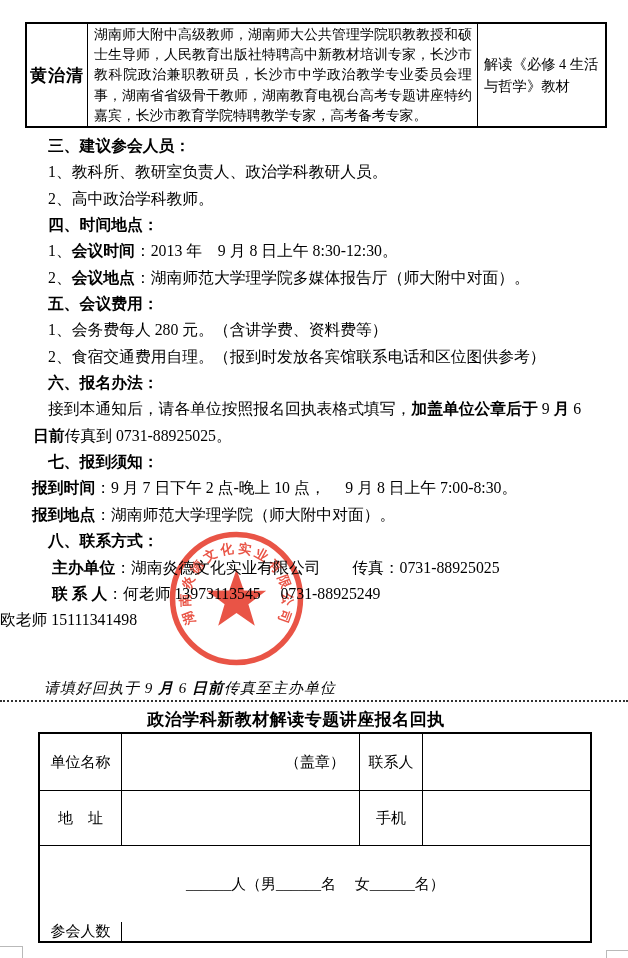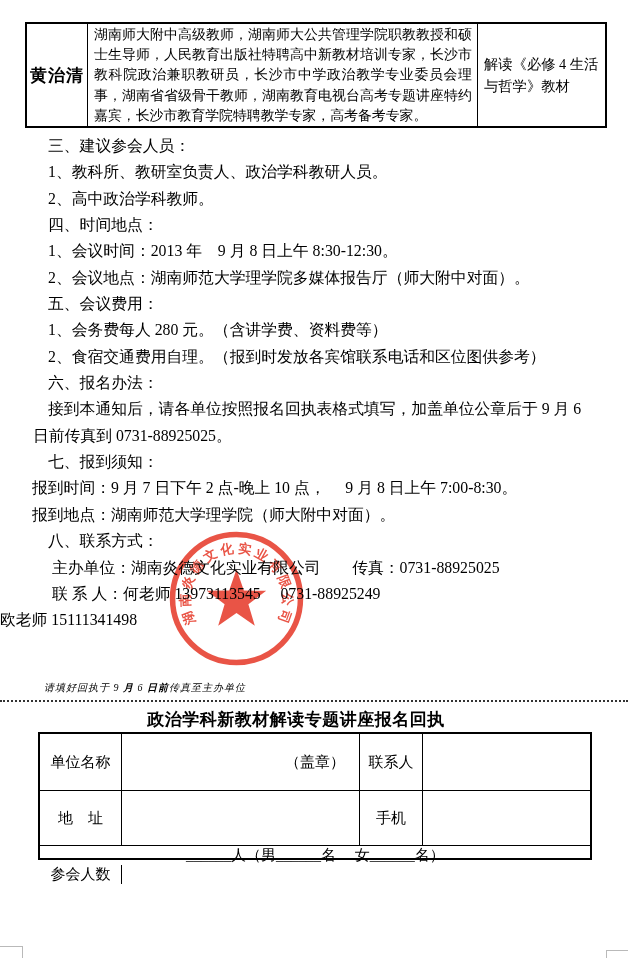--- a/index.html
+++ b/index.html
@@ -25,45 +25,45 @@
   .speaker-table .topic {
     display:flex; align-items:center; padding:4px 6px;
     font-size:14.3px; line-height:22px;
   }
   
   .body-block { position:absolute; left:0; top:133px; width:628px; }
   .ln {
     height:26.35px; line-height:26.35px; font-size:15.8px;
     white-space:pre; overflow:visible;
   }
-  .ln b { font-weight:normal; }
+  .ln b { font-weight:bold; }
   .ind-a { padding-left:48px; }
   .ind-b { padding-left:33px; }
   .ind-c { padding-left:32px; }
   .ind-d { padding-left:52px; }
   .ind-e { }
   
   .seal {
     position:absolute; left:166px; top:528px; width:141px; height:141px;
     opacity:0.88; mix-blend-mode:multiply; pointer-events:none;
   }
   
   .reply-note {
     position:absolute; left:44px; top:677px; height:22px; line-height:22px;
-    font-size:10px; font-style:italic; letter-spacing:1px; white-space:pre;
+    font-size:15px; font-style:italic; letter-spacing:1px; white-space:pre;
   }
   .reply-note b { font-weight:bold; }
   .cut-line { position:absolute; left:0; top:700px; width:628px; border-top:2px dotted #333; }
   .reply-title {
     position:absolute; left:0; top:708px; width:592px; text-align:center;
     font-size:17px; font-weight:bold; letter-spacing:0.5px;
   }
   
   .reply-table {
-    position:absolute; left:38px; top:732px; width:554px; height:128px;
+    position:absolute; left:38px; top:732px; width:554px; height:211px;
     display:grid; grid-template-columns:82px 238px 63px 1fr;
     grid-template-rows:57px 55px 1fr;
     border:2px solid #000; font-size:15px;
   }
   .reply-table .cell { position:relative; }
   .bd-r { border-right:1.5px solid #000; }
   .bd-b { border-bottom:1.5px solid #000; }
   .c-center { display:flex; align-items:center; justify-content:center; }
   .c-sealhint { display:flex; align-items:center; justify-content:flex-end; padding-right:14px; }
   .c-count { display:flex; align-items:center; padding-left:64px; white-space:pre; }

